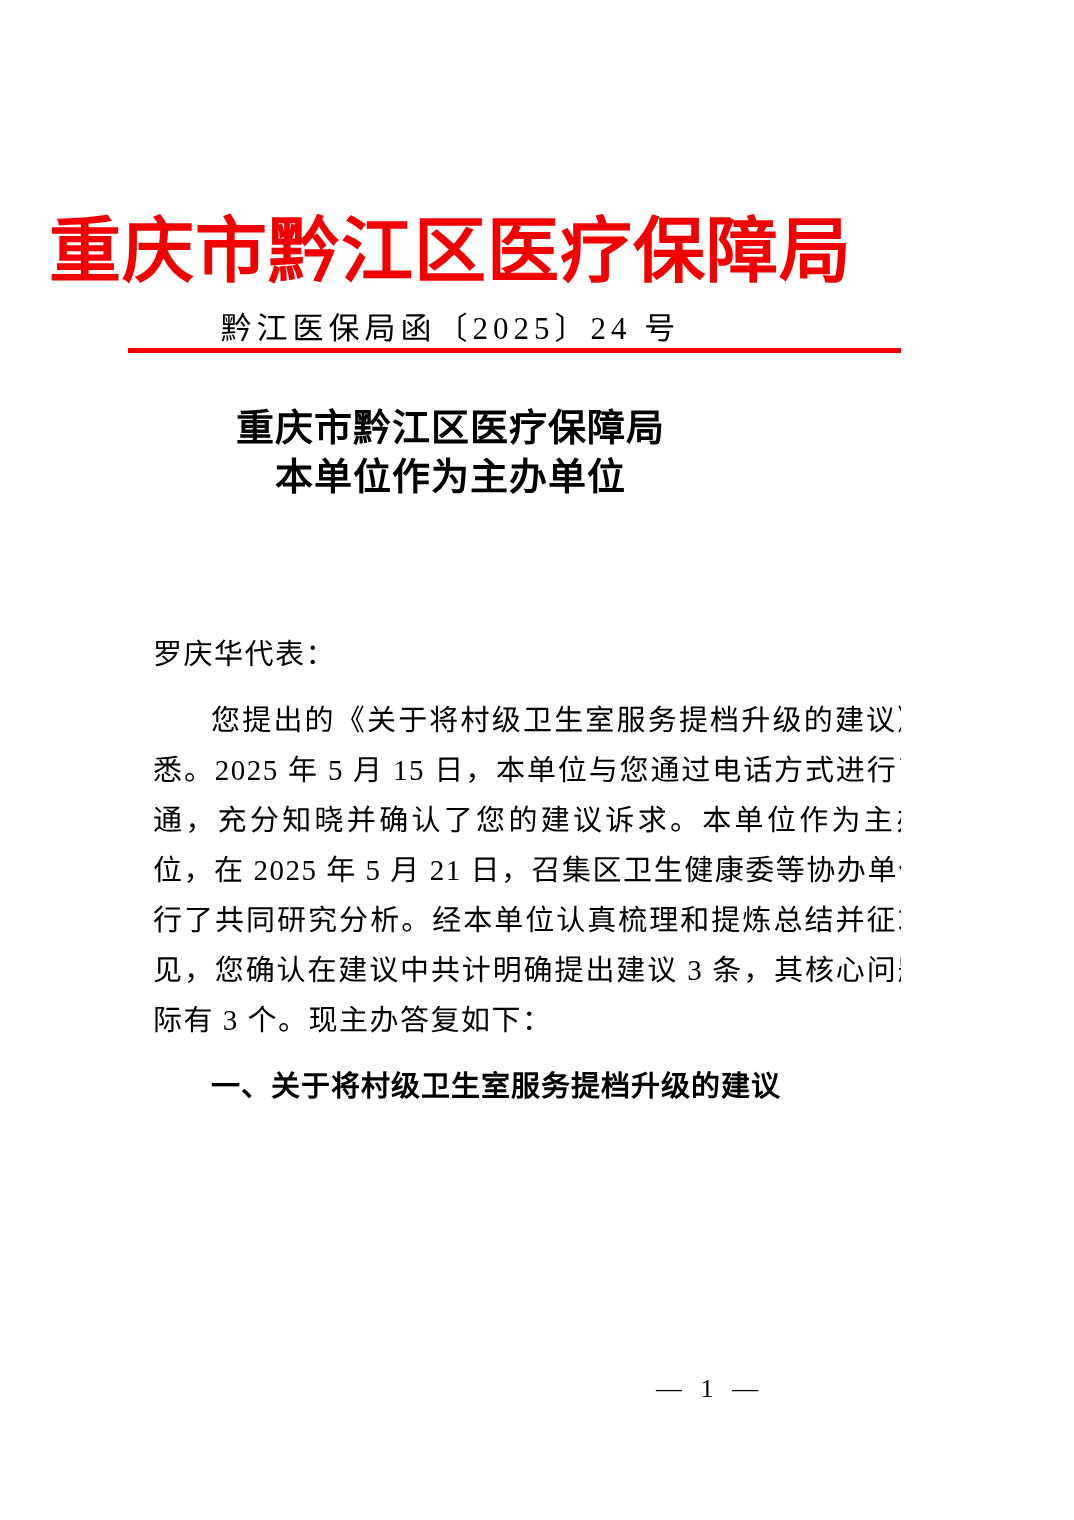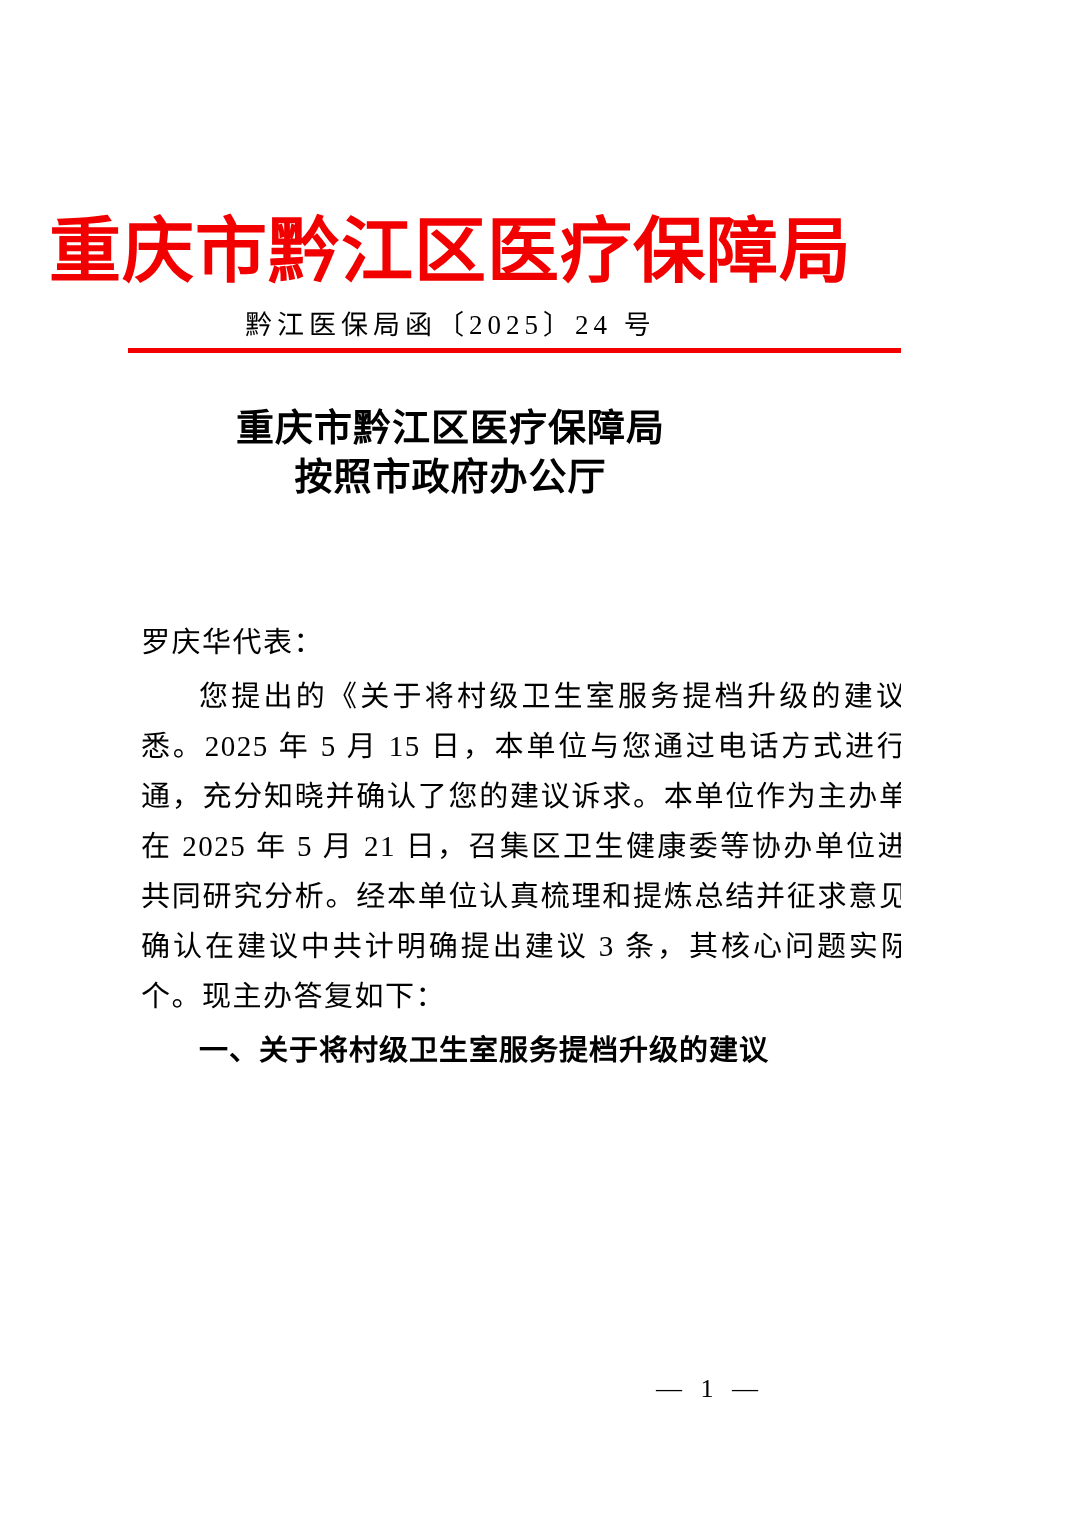--- a/index.html
+++ b/index.html
@@ -29,21 +29,21 @@
     letter-spacing: 1px;
     color: var(--accent-red, #f20000);
     white-space: nowrap;
   }
   .doc-number {
     position: absolute;
     top: 303px;
     left: 0;
     width: 100%;
     text-align: center;
-    font-size: 27px;
+    font-size: 31px;
     letter-spacing: 5px;
     color: var(--text-color, #000000);
   }
   .red-rule {
     position: absolute;
     top: 348px;
     left: 128px;
     width: 857px;
     height: 5px;
     background: var(--accent-red, #f20000);
@@ -68,21 +68,21 @@
     top: 613px;
     left: 137px;
     width: 838px;
     font-size: 29px;
     line-height: 50px;
     letter-spacing: 1.5px;
     text-align: justify;
     text-justify: inter-character;
   }
   .body-text p {
-    margin: 4px;
+    margin: 16px;
     padding: 0;
   }
   .salutation {
     text-indent: 0;
   }
   .para {
     text-indent: 2em;
   }
   .section-heading {
     text-indent: 2em;
@@ -110,21 +110,21 @@
 <div class="page">
 
   <div class="agency-name">重庆市黔江区医疗保障局</div>
 
   <div class="doc-number">黔江医保局函〔2025〕24 号</div>
 
   <div class="red-rule"></div>
 
   <div class="doc-title">
     <div>重庆市黔江区医疗保障局</div>
-    <div>按照市政府办公厅</div>
+    <div>本单位作为主办单位</div>
   </div>
 
   <div class="body-text">
 
     <p class="salutation">罗庆华代表：</p>
 
     <p class="para">您提出的《关于将村级卫生室服务提档升级的建议》收悉。2025 年 5 月 15 日，本单位与您通过电话方式进行了沟通，充分知晓并确认了您的建议诉求。本单位作为主办单位，在 2025 年 5 月 21 日，召集区卫生健康委等协办单位进行了共同研究分析。经本单位认真梳理和提炼总结并征求意见，您确认在建议中共计明确提出建议 3 条，其核心问题实际有 3 个。现主办答复如下：</p>
 
     <p class="section-heading">一、关于将村级卫生室服务提档升级的建议</p>
 

